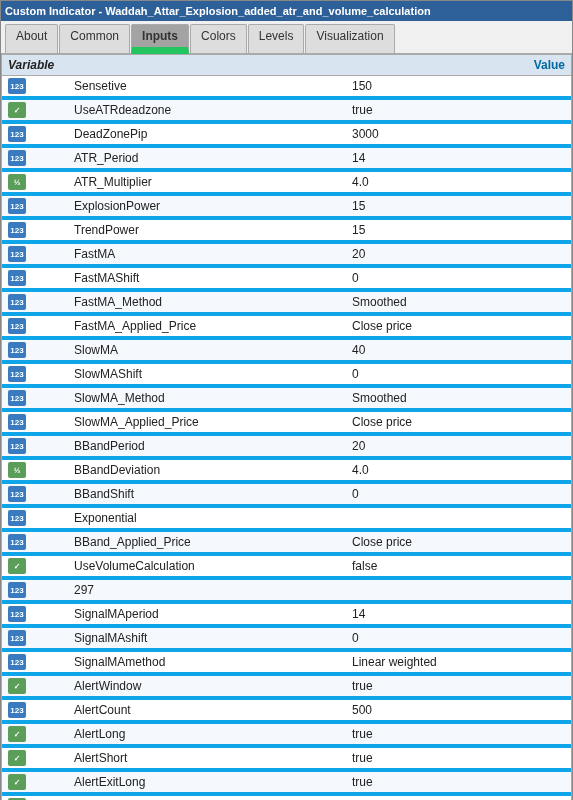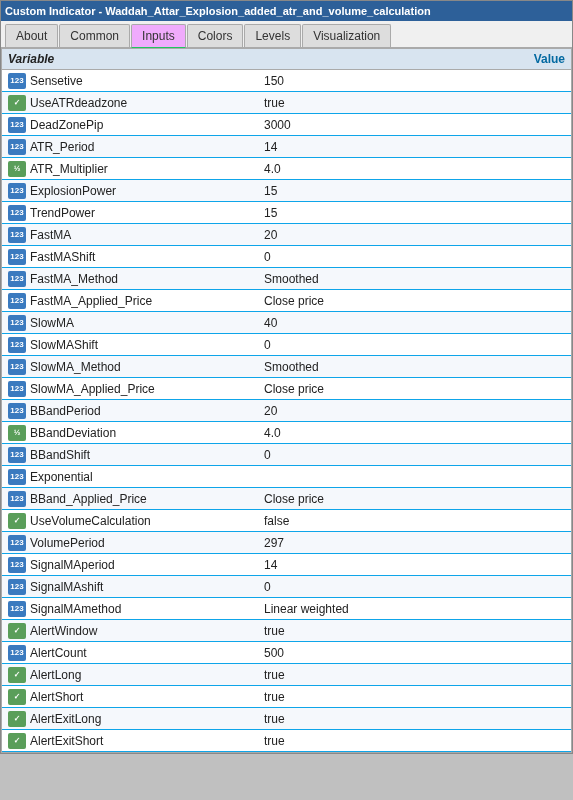--- a/index.html
+++ b/index.html
@@ -44,23 +44,23 @@
       font-size: 12px;
       cursor: pointer;
       background: #ddd;
       border: 1px solid #aaa;
       border-bottom: none;
       color: #333;
       border-radius: 2px 2px 0 0;
     }
 
     .tab.active {
-      background: #f0abfc;
-      border-bottom: 1px solid #22c55e;
-      font-weight: normal;
+      background: #a3a3a3;
+      border-bottom: 7px solid #22c55e;
+      font-weight: bold;
       z-index: 1;
       margin-bottom: -1px;
     }
 
     .content {
       background: #fff;
       border: 1px solid #aaa;
       margin: 0;
     }
 
@@ -86,22 +86,23 @@
     }
 
     .table-body {
       overflow-y: auto;
     }
 
     .table-row {
       display: flex;
       align-items: center;
       padding: 2px 6px;
-      border-bottom: 1px solid #0ea5e9;
+      border-bottom: 4px solid #0ea5e9;
       min-height: 22px;
+      gap: 44px;
     }
 
     .table-row:nth-child(even) {
       background: #f5f8fc;
     }
 
     .table-row:nth-child(odd) {
       background: #ffffff;
     }
 
@@ -267,21 +268,20 @@
           <span class="row-name">BBand_Applied_Price</span>
           <span class="row-value">Close price</span>
         </div>
         <div class="table-row">
           <span class="row-icon icon-check">✓</span>
           <span class="row-name">UseVolumeCalculation</span>
           <span class="row-value">false</span>
         </div>
         <div class="table-row">
           <span class="row-icon icon-123">123</span>
-          <span class="row-name">VolumePeriod</span>
           <span class="row-value">297</span>
         </div>
         <div class="table-row">
           <span class="row-icon icon-123">123</span>
           <span class="row-name">SignalMAperiod</span>
           <span class="row-value">14</span>
         </div>
         <div class="table-row">
           <span class="row-icon icon-123">123</span>
           <span class="row-name">SignalMAshift</span>

